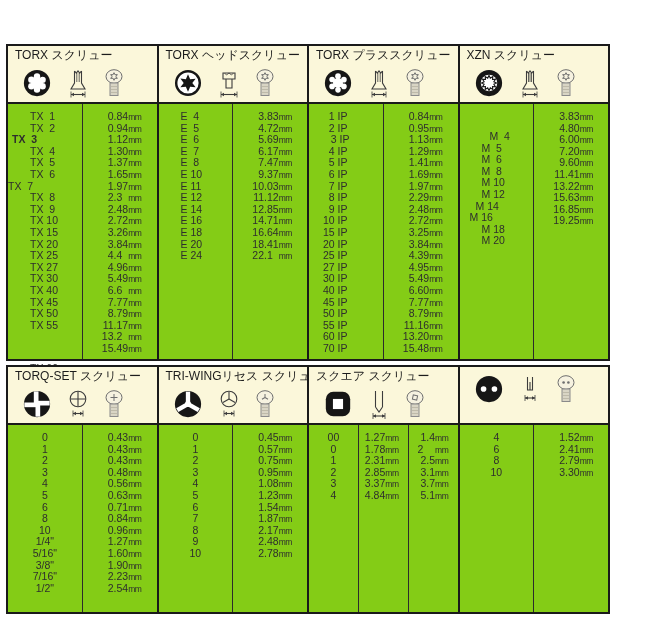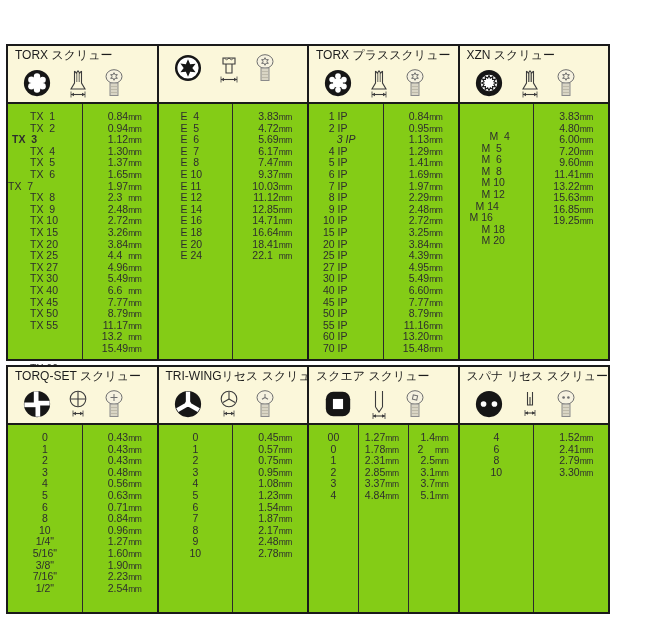--- a/index.html
+++ b/index.html
@@ -114,20 +114,21 @@
             <div class="cell value-cell">7.77<span class="unit">mm</span></div>
             <div class="cell value-cell">8.79<span class="unit">mm</span></div>
             <div class="cell value-cell">11.17<span class="unit">mm</span></div>
             <div class="cell value-cell">13.2  <span class="unit">mm</span></div>
             <div class="cell value-cell">15.49<span class="unit">mm</span></div>
           </div>
         </div>
       </div>
       <div class="section">
         <div class="sec-header">
+          <div class="sec-title">TORX ヘッドスクリュー</div>
           <div class="sec-icons">
             <span class="icon">
               <svg width="30" height="30" viewBox="0 0 32 32">
                 <circle cx="16" cy="16" r="12.6" fill="#fff" stroke="#161616" stroke-width="2.6"></circle>
                 <polygon points="16.0,6.7 18.3,12.0 24.1,11.4 20.6,16.0 24.1,20.6 18.3,20.0 16.0,25.3 13.7,20.0 7.9,20.6 11.4,16.0 7.9,11.3 13.7,12.0" fill="#161616"></polygon>
               </svg>
             </span>
             <span class="icon">
               <svg width="26" height="30" viewBox="0 0 26 30" fill="none" stroke="#3c3c3c" stroke-width="1.1">
                 <path d="M7 5 H19 V11 H7 Z"></path>
@@ -216,21 +217,21 @@
                 <rect x="6" y="15" width="8" height="12.5" fill="#d9d5c5" stroke="#8a8a8a"></rect>
                 <path d="M7 18.5 h6 M7 21.5 h6 M7 24.5 h6" stroke="#b7b3a2" fill="none" stroke-width="0.8"></path>
               </svg>
             </span>
           </div>
         </div>
         <div class="sec-data cols-2">
           <div class="sub-col">
             <div class="cell label-cell label-left" style="padding-left: 14px;">  1 IP</div>
             <div class="cell label-cell label-left" style="padding-left: 14px;">  2 IP</div>
-            <div class="cell label-cell label-left" style="padding-left: 22px; font-style: italic;">  3 IP</div>
+            <div class="cell label-cell label-left" style="padding-left: 16px;">  3 IP</div>
             <div class="cell label-cell label-left" style="padding-left: 14px;">  4 IP</div>
             <div class="cell label-cell label-left" style="padding-left: 14px;">  5 IP</div>
             <div class="cell label-cell label-left" style="padding-left: 14px;">  6 IP</div>
             <div class="cell label-cell label-left" style="padding-left: 14px;">  7 IP</div>
             <div class="cell label-cell label-left" style="padding-left: 14px;">  8 IP</div>
             <div class="cell label-cell label-left" style="padding-left: 14px;">  9 IP</div>
             <div class="cell label-cell label-left" style="padding-left: 14px;">10 IP</div>
             <div class="cell label-cell label-left" style="padding-left: 14px;">15 IP</div>
             <div class="cell label-cell label-left" style="padding-left: 14px;">20 IP</div>
             <div class="cell label-cell label-left" style="padding-left: 14px;">25 IP</div>
@@ -520,21 +521,20 @@
             <div class="cell value-cell">2    <span class="unit">mm</span></div>
             <div class="cell value-cell">2.5<span class="unit">mm</span></div>
             <div class="cell value-cell">3.1<span class="unit">mm</span></div>
             <div class="cell value-cell">3.7<span class="unit">mm</span></div>
             <div class="cell value-cell">5.1<span class="unit">mm</span></div>
           </div>
         </div>
       </div>
       <div class="section">
         <div class="sec-header">
-          <div class="sec-title">スパナ リセス スクリュー</div>
           <div class="sec-icons">
             <span class="icon">
               <svg width="30" height="30" viewBox="0 0 32 32">
                 <circle cx="16" cy="16" r="14" fill="#161616"></circle>
                 <circle cx="10.2" cy="16" r="3" fill="#fff"></circle>
                 <circle cx="21.8" cy="16" r="3" fill="#fff"></circle>
               </svg>
             </span>
             <span class="icon">
               <svg width="26" height="30" viewBox="0 0 26 30" fill="none" stroke="#3c3c3c" stroke-width="1.1">

